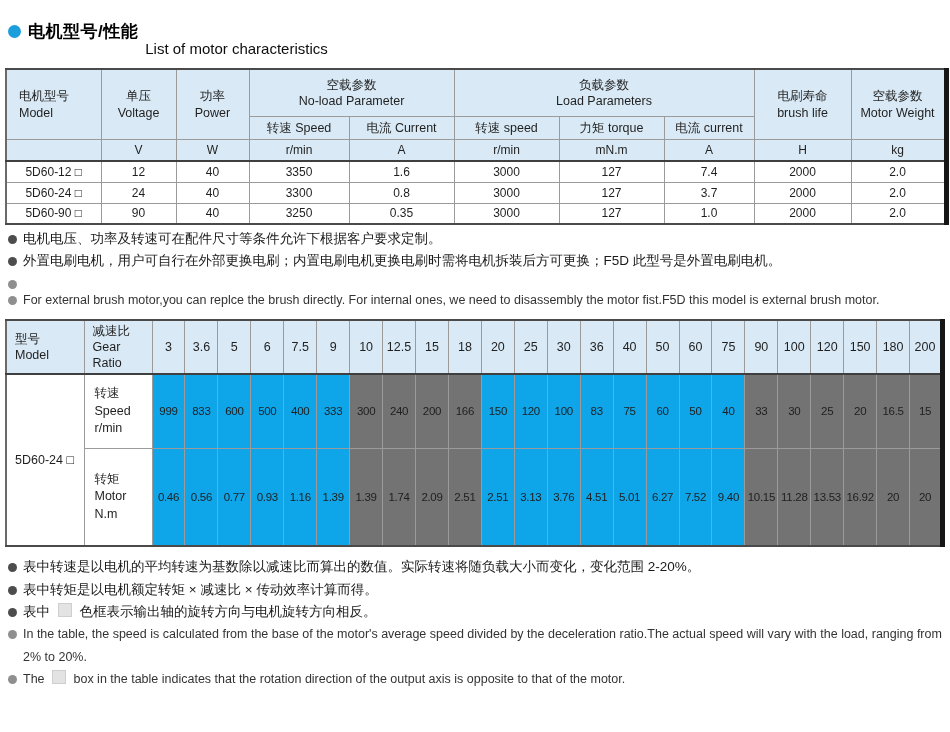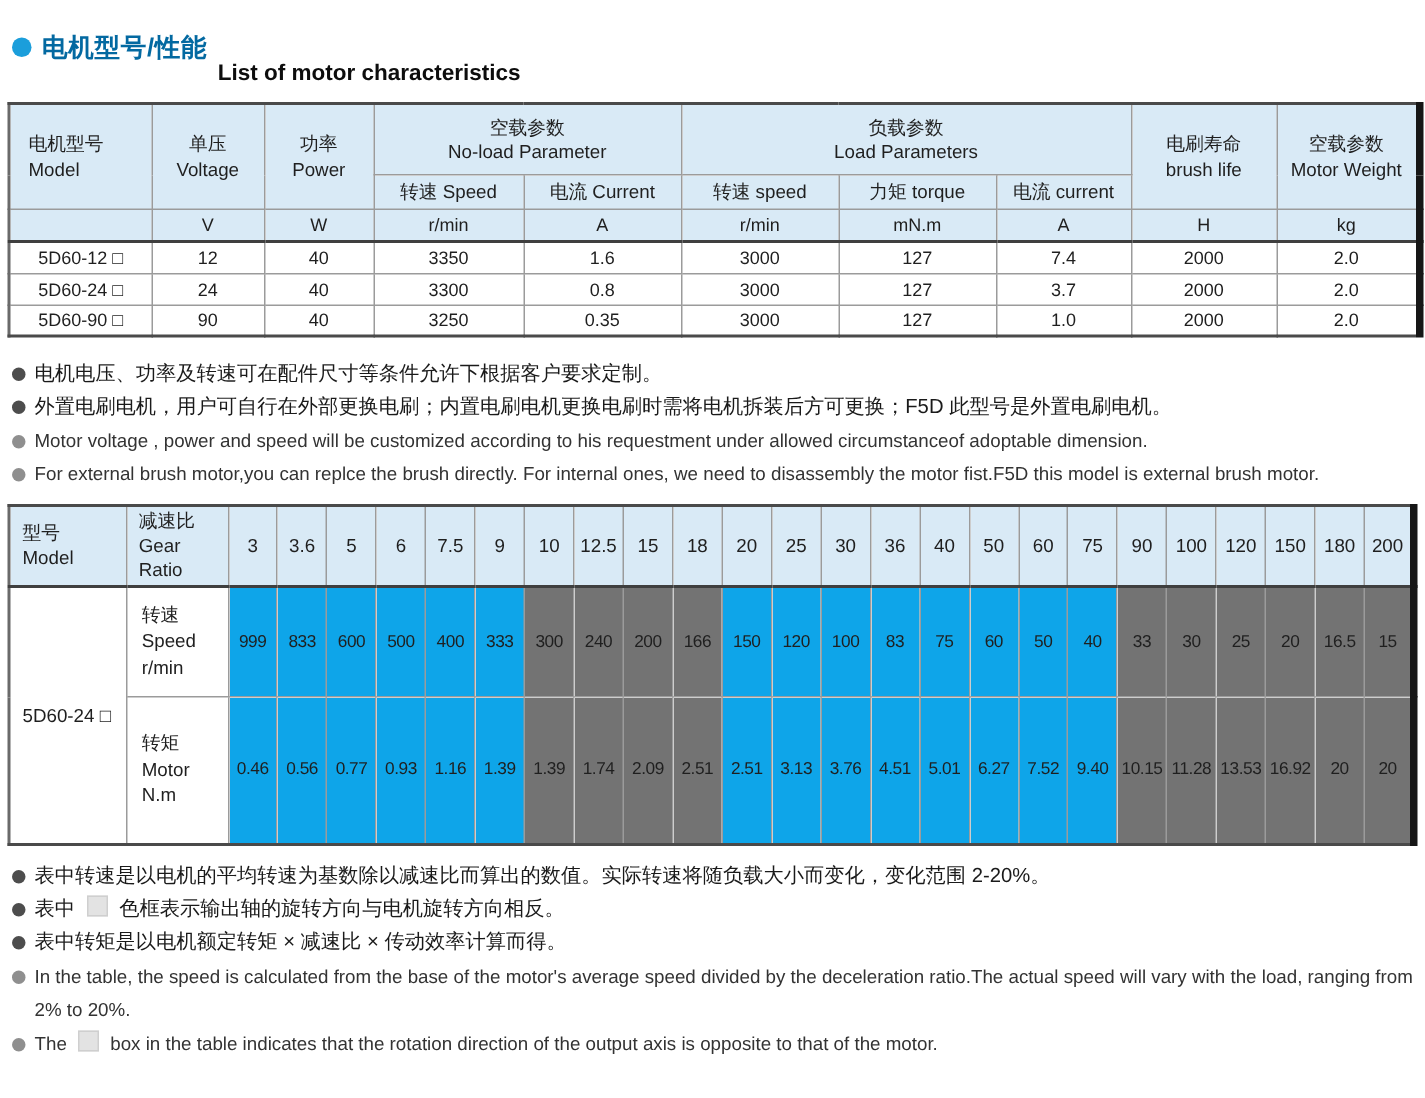--- a/index.html
+++ b/index.html
@@ -9,22 +9,22 @@
     color:#1e1e1e;
   }
   .page{width:940px;margin:0 auto;padding-top:6px;}
 
   
   .section-title{display:flex;align-items:center;margin-left:3px;}
   .section-title .bullet{
     width:13px;height:13px;border-radius:50%;background:#1b9edb;
     display:inline-block;margin-right:7px;flex:0 0 auto;
   }
-  .title-zh{font-size:17px;font-weight:bold;color:#0369a1;letter-spacing:.5px;}
-  .title-en{font-size:15px;font-weight:bold;color:#0d0d0d;margin-left:7px;margin-top:34px;}
+  .title-zh{font-size:17px;font-weight:bold;color:#000000;letter-spacing:.5px;}
+  .title-en{font-size:15px;font-weight:normal;color:#0d0d0d;margin-left:7px;margin-top:34px;}
 
   
   table{border-collapse:collapse;table-layout:fixed;width:940px;}
   th,td{
     border:1px solid #9b9b9b;font-weight:normal;text-align:center;
     padding:0;font-size:12.5px;color:#1f1f1f;vertical-align:middle;
     overflow:hidden;
   }
   thead th{background:#d9eaf6;}
   .hdr2{line-height:1.3;}
@@ -47,21 +47,21 @@
   .t2 thead th.left{text-align:left;padding-left:8px;line-height:1.3;}
   .t2 thead th{border-bottom:2px solid #3f3f3f;}
   .t2 .row-speed{height:74px;}
   .t2 .row-torque{height:98px;}
   .t2 .model-cell{background:#ffffff;text-align:left;padding-left:8px;font-size:12.5px;}
   .t2 .label-cell{text-align:left;padding-left:10px;line-height:1.4;font-size:12.5px;background:#fff;}
   .t2 td.val{font-size:11.5px;letter-spacing:-0.3px;background:#0ea5e9;}
   .t2 td.shade{background:#737373;}
 
   
-  .notes{margin-top:13px;margin-left:3px;}
+  .notes{margin-top:3px;margin-left:3px;}
   .note{display:flex;align-items:flex-start;line-height:22.4px;}
   .note .nb{
     width:9px;height:9px;border-radius:50%;flex:0 0 auto;
     display:inline-block;margin:7px 6px 0 0;
   }
   .note.zh .nb{background:#4d4d4d;}
   .note.en .nb{background:#8f8f8f;}
   .note.zh .ntext{font-size:13.5px;color:#1a1a1a;}
   .note.en .ntext{font-size:12.5px;color:#333;}
   .gbox{
@@ -189,21 +189,20 @@
       <div class="note zh">
         <span class="nb"></span>
         <span class="ntext">电机电压、功率及转速可在配件尺寸等条件允许下根据客户要求定制。</span>
       </div>
       <div class="note zh">
         <span class="nb"></span>
         <span class="ntext">外置电刷电机，用户可自行在外部更换电刷；内置电刷电机更换电刷时需将电机拆装后方可更换；F5D 此型号是外置电刷电机。</span>
       </div>
       <div class="note en">
         <span class="nb"></span>
-        <span class="ntext">Motor voltage ,  power and speed will be customized according to his requestment under allowed circumstanceof adoptable dimension.</span>
       </div>
       <div class="note en">
         <span class="nb"></span>
         <span class="ntext">For external brush motor,you can replce the brush directly. For internal ones, we need to disassembly the motor fist.F5D this model is external brush motor.</span>
       </div>
     </div>
 
 
   <table class="t2">
     <colgroup id="t2cols">
@@ -313,26 +312,26 @@
       </tbody>
   </table>
 
   <div class="notes" style="margin-top:9px">
       <div class="note zh">
         <span class="nb"></span>
         <span class="ntext">表中转速是以电机的平均转速为基数除以减速比而算出的数值。实际转速将随负载大小而变化，变化范围 2-20%。</span>
       </div>
       <div class="note zh">
         <span class="nb"></span>
+        <span class="ntext">表中转矩是以电机额定转矩 × 减速比 × 传动效率计算而得。</span>
+      </div>
+      <div class="note zh">
+        <span class="nb"></span>
         <span class="ntext">表中 <span class="gbox"></span> 色框表示输出轴的旋转方向与电机旋转方向相反。</span>
       </div>
-      <div class="note zh">
-        <span class="nb"></span>
-        <span class="ntext">表中转矩是以电机额定转矩 × 减速比 × 传动效率计算而得。</span>
-      </div>
       <div class="note en">
         <span class="nb"></span>
         <span class="ntext">In the table, the speed is calculated from the base of the motor's average speed  divided by the deceleration ratio.The actual speed will vary with the load, ranging from 2% to 20%.</span>
       </div>
       <div class="note en">
         <span class="nb"></span>
         <span class="ntext">The <span class="gbox"></span> box in the table indicates that the rotation direction of the output axis is opposite to that of the motor.</span>
       </div>
     </div>
 

